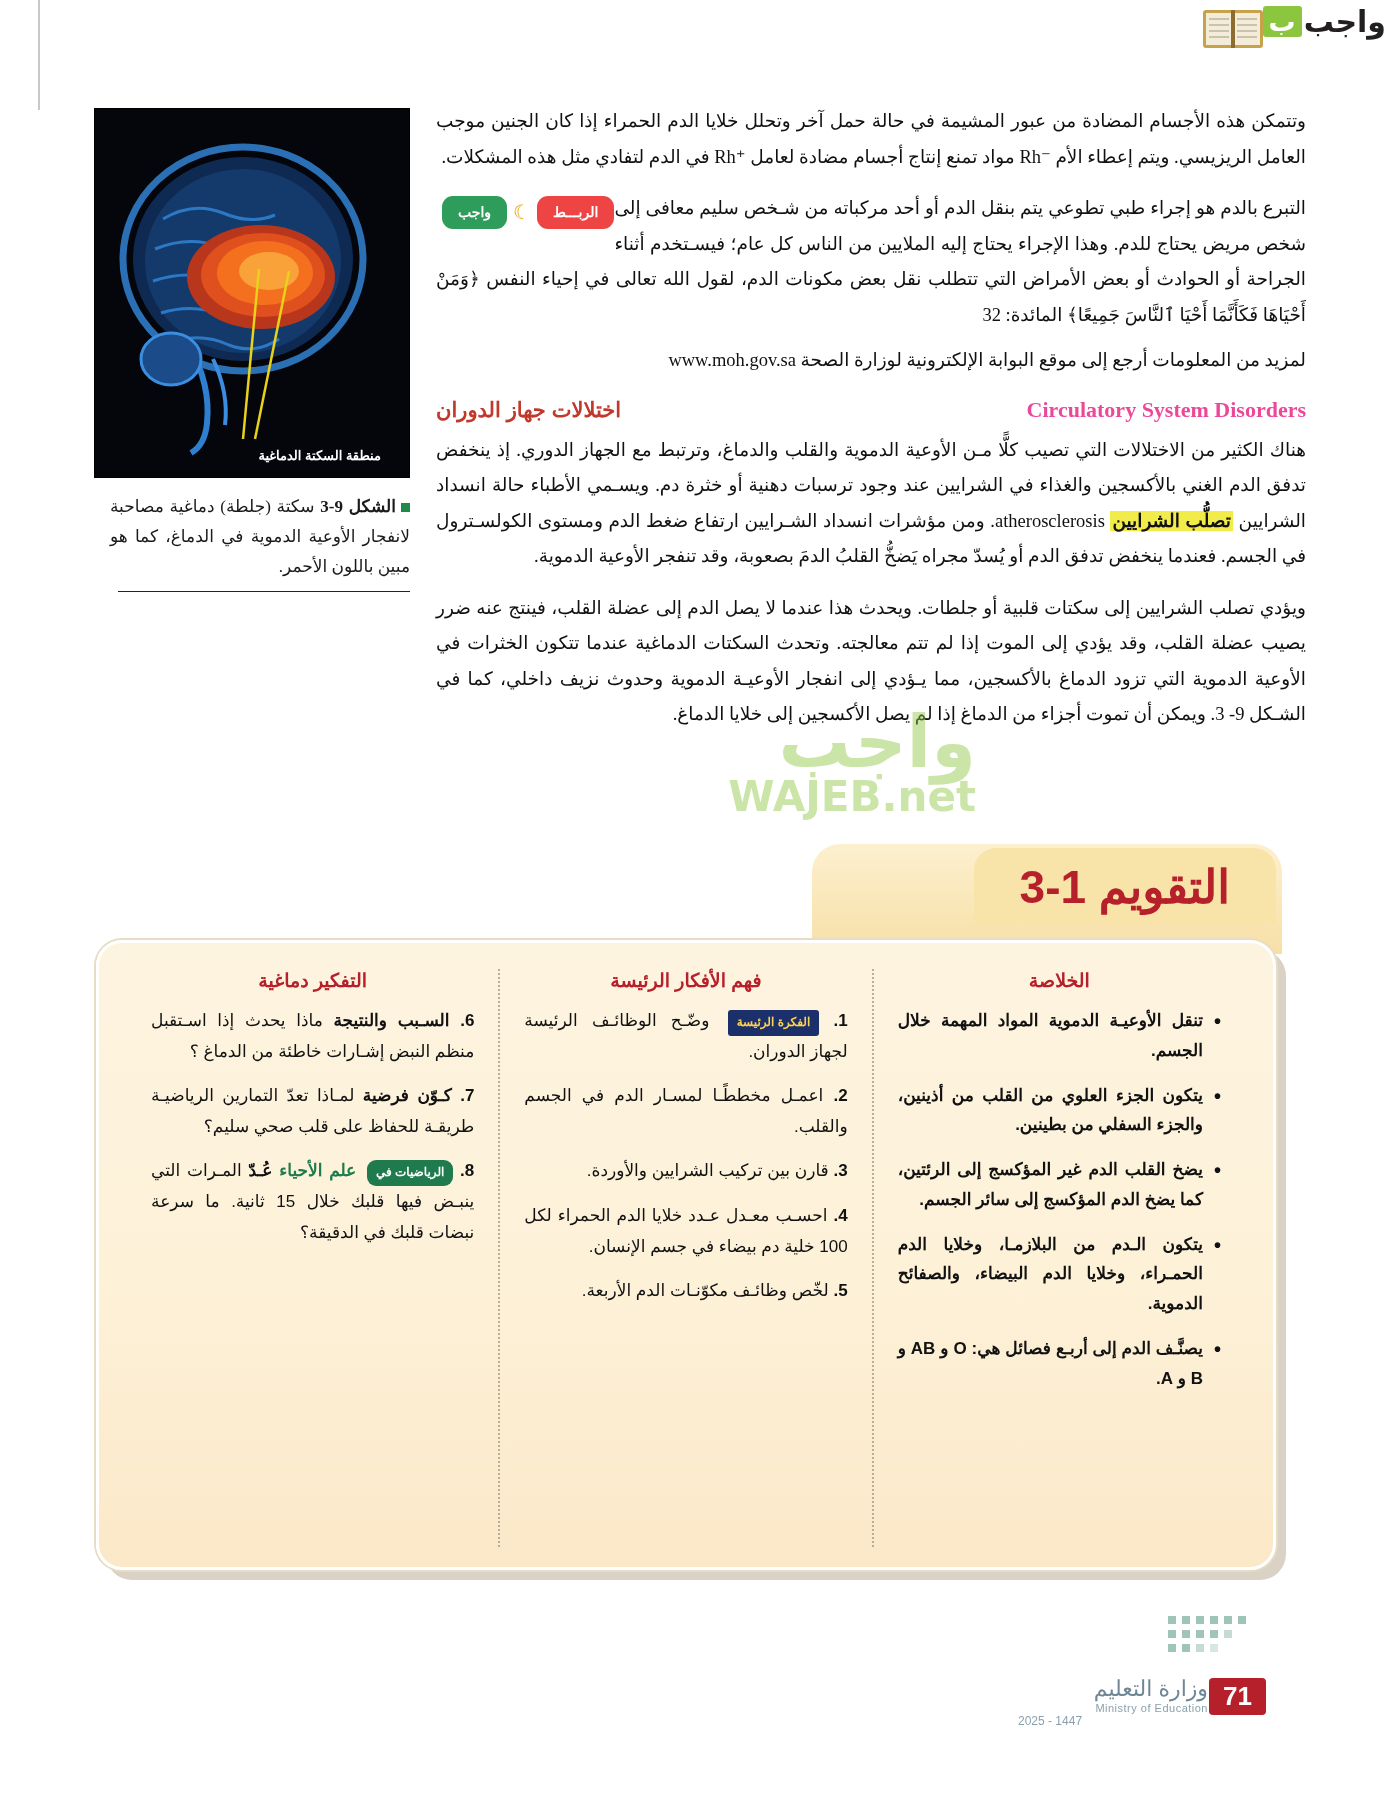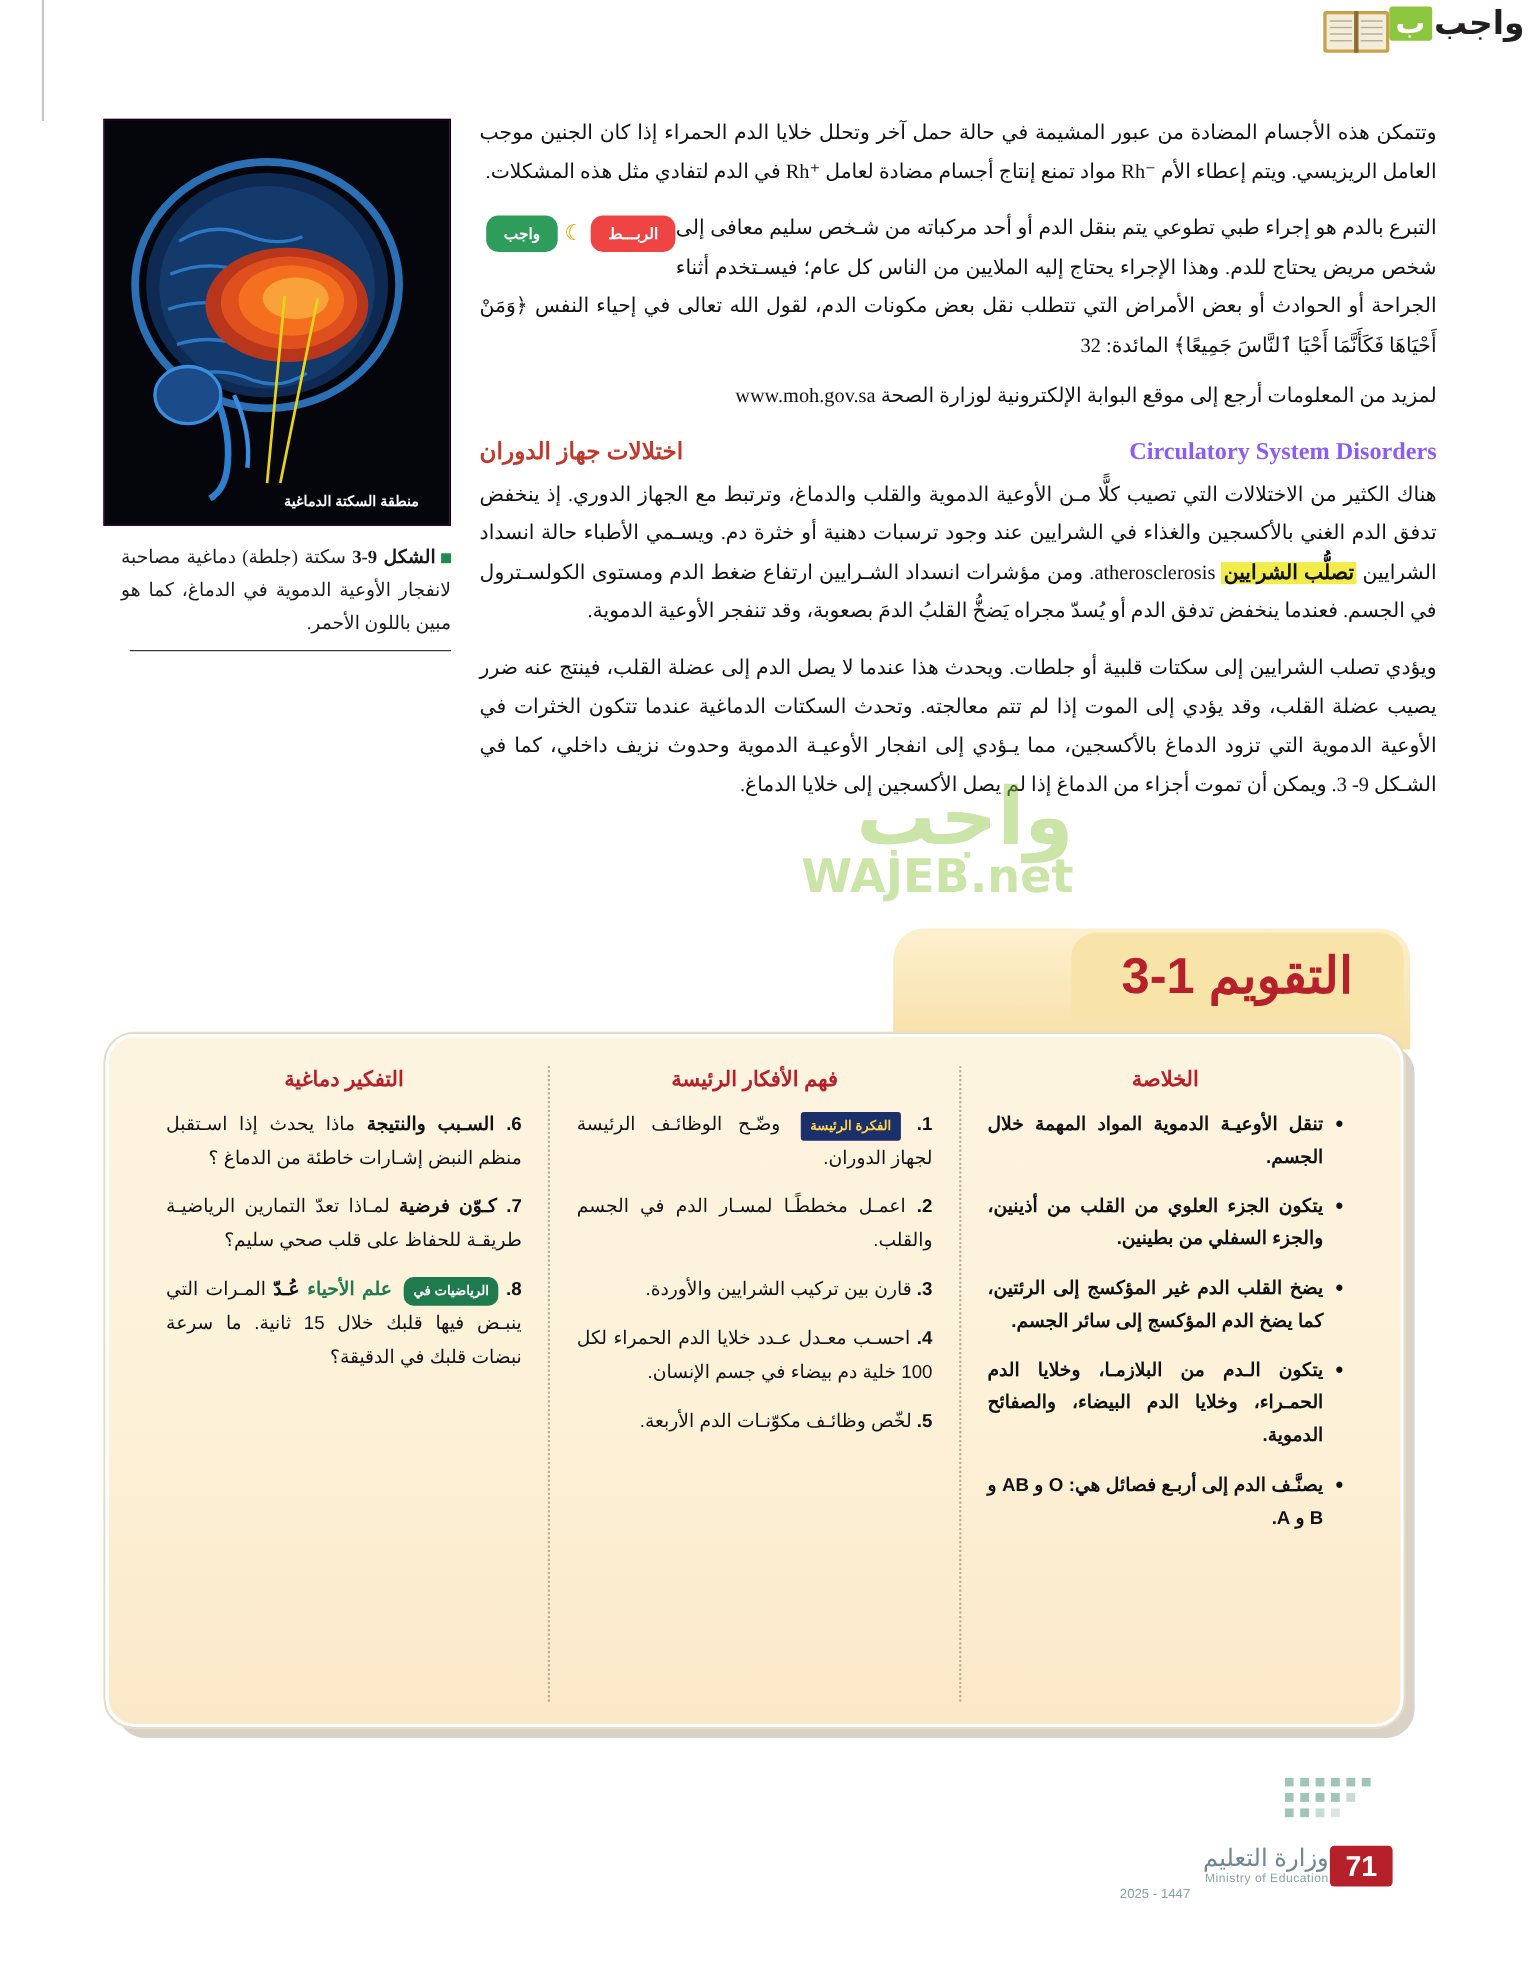--- a/index.html
+++ b/index.html
@@ -47,21 +47,21 @@
     position: absolute; top: 0; right: 1356px; width: 2px; height: 110px;
     background: #c8c8c8;
   }
 
   
   .figure-col {
     position: absolute; top: 108px; right: 986px; width: 340px;
   }
   .brain-img {
     width: 316px; height: 370px;
-    background: #a21caf;
+    background: #ef4444;
     position: relative; overflow: hidden;
     border: 1px solid #000;
   }
   .brain-caption-in {
     position: absolute; bottom: 14px; right: 28px;
     color: #ffffff; font-size: 13px; font-weight: bold;
     font-family: "Liberation Sans", sans-serif;
   }
   .figure-caption {
     margin-top: 14px; width: 300px;
@@ -107,21 +107,21 @@
   
   .heading-row {
     display: flex; justify-content: space-between; align-items: baseline;
     margin: 18px 0 10px 0;
   }
   .h-ar {
     color: #c0392b; font-size: 21px; font-weight: bold;
     font-family: "Liberation Sans", sans-serif;
   }
   .h-en {
-    color: #8b5cf6; font-size: 22px; font-weight: bold;
+    color: #ec4899; font-size: 22px; font-weight: bold;
     font-family: "Liberation Serif", serif; direction: ltr;
   }
 
   .hl-yellow { background: #f2ec4a; padding: 0 2px; }
   .bold { font-weight: bold; }
   .en-inline { direction: ltr; unicode-bidi: embed; }
 
   
   .watermark {
     position: absolute; top: 700px; right: 420px;

